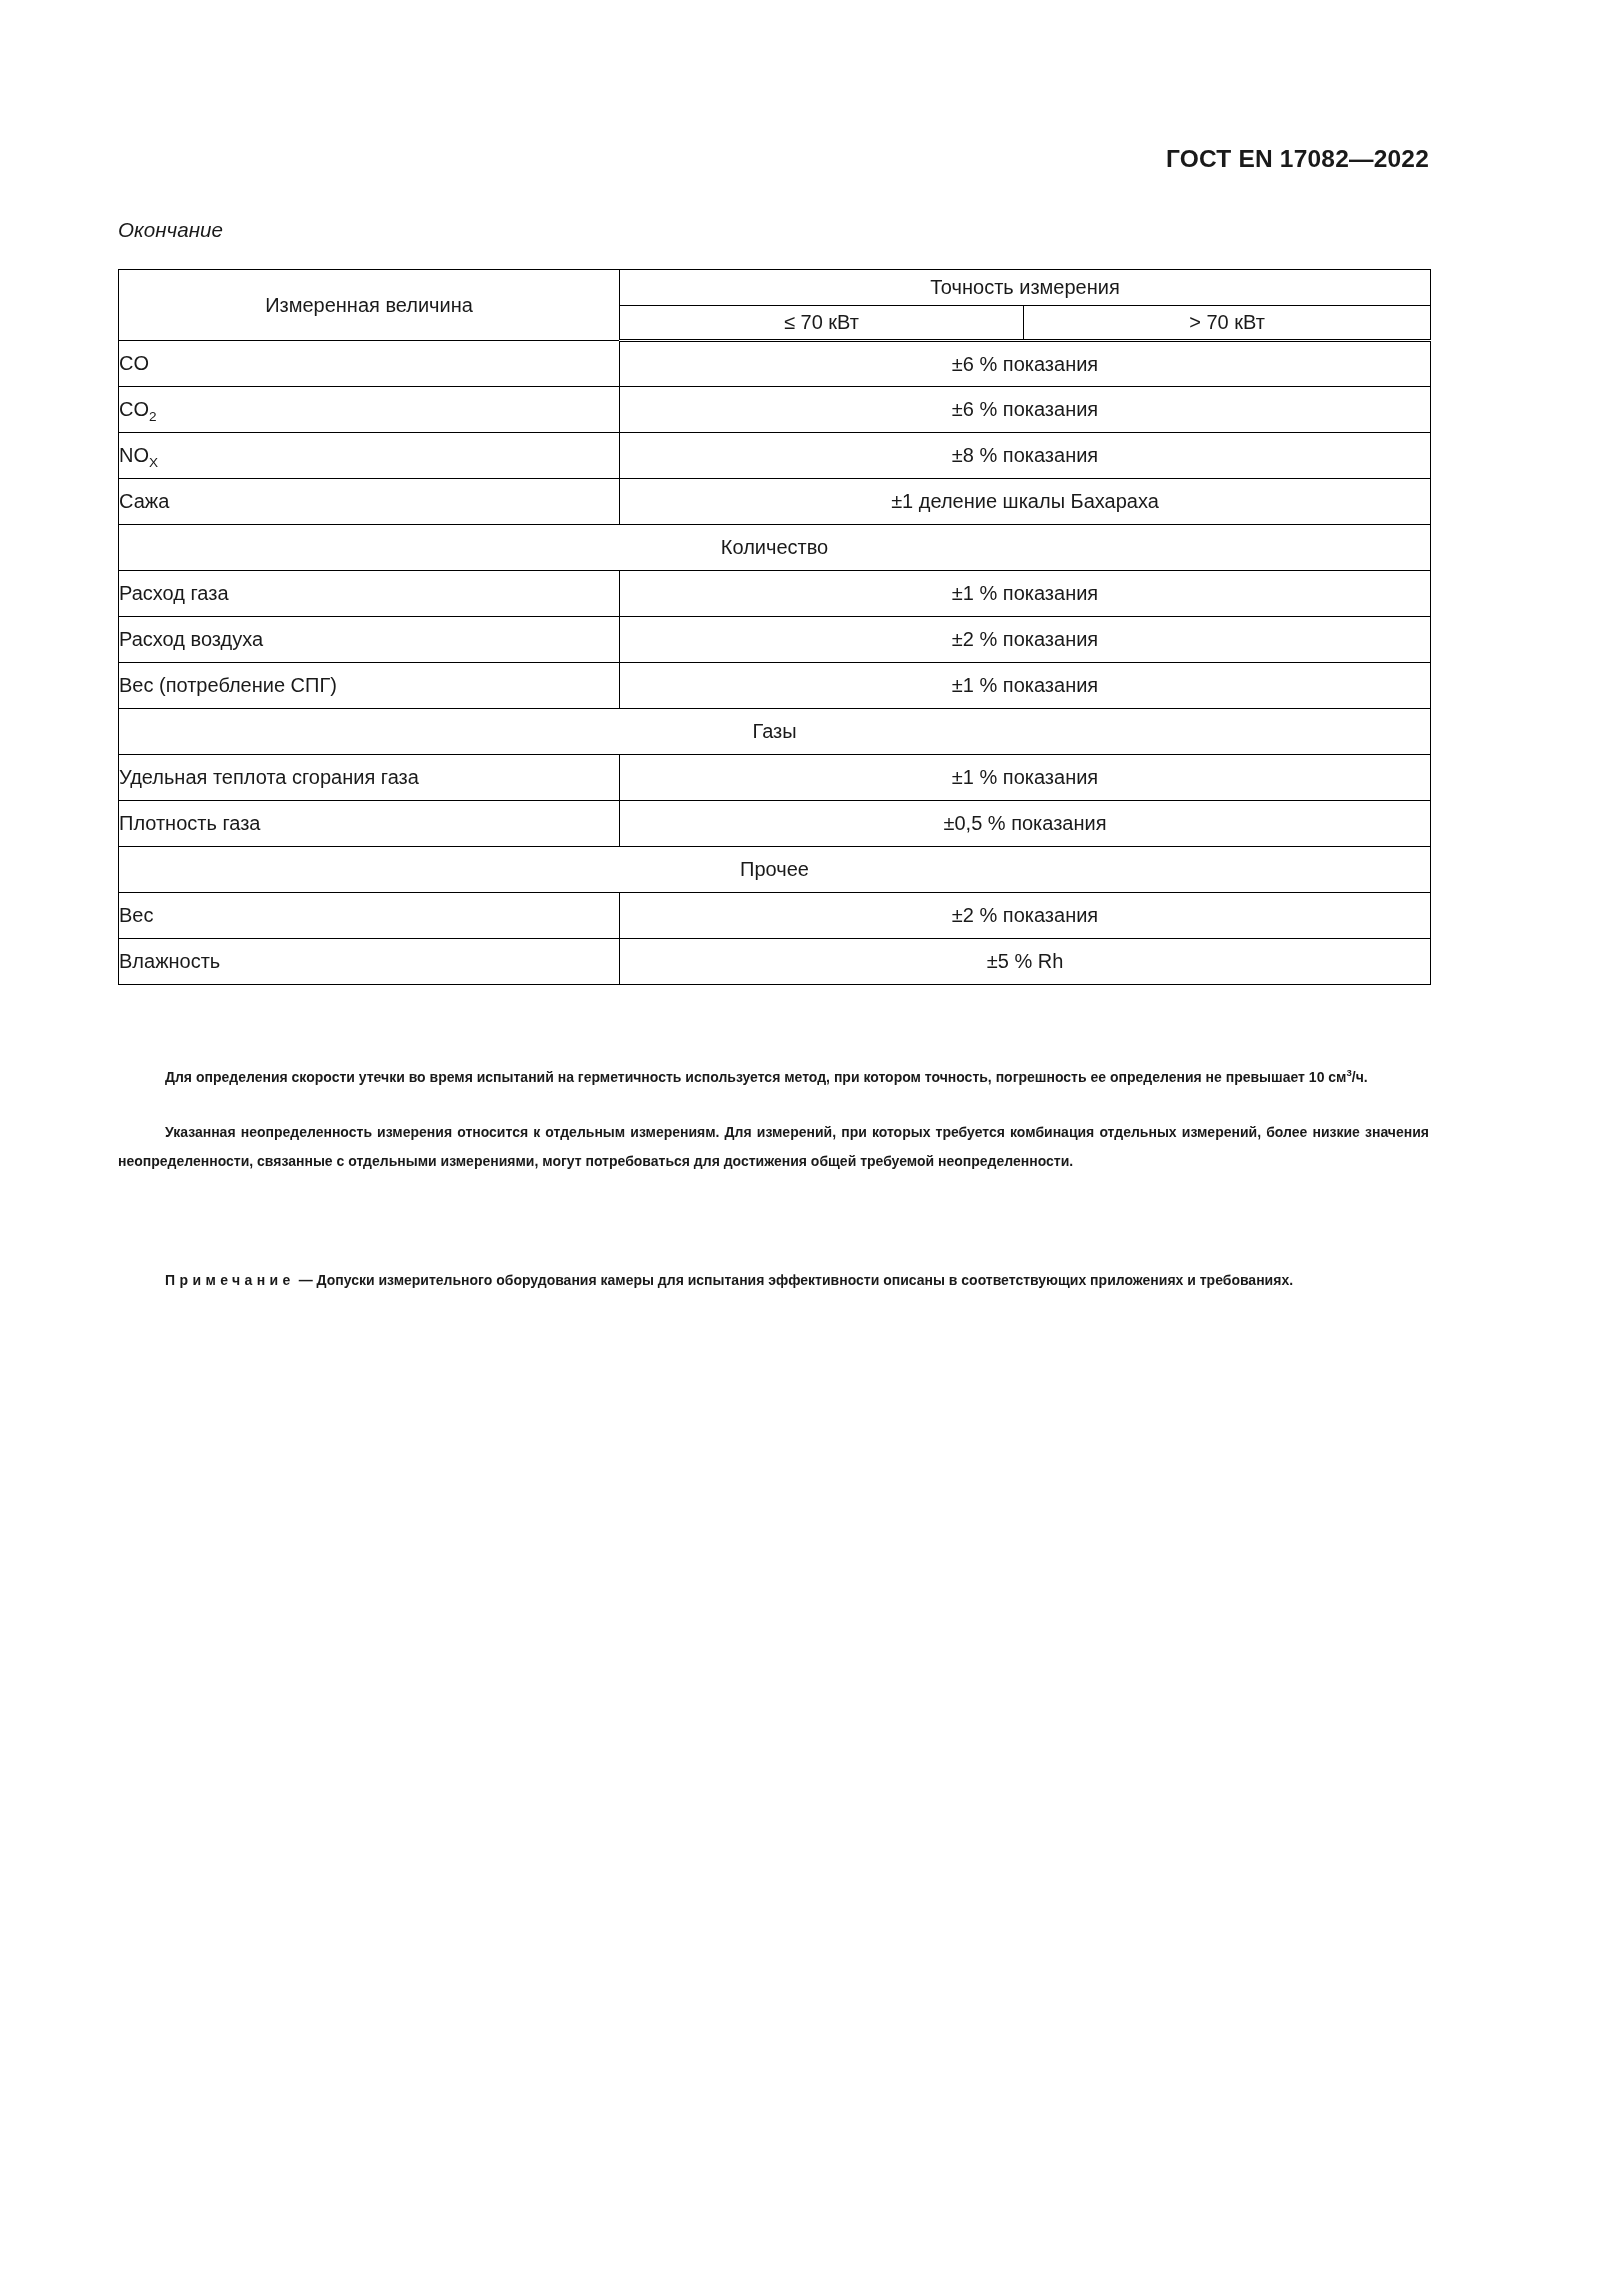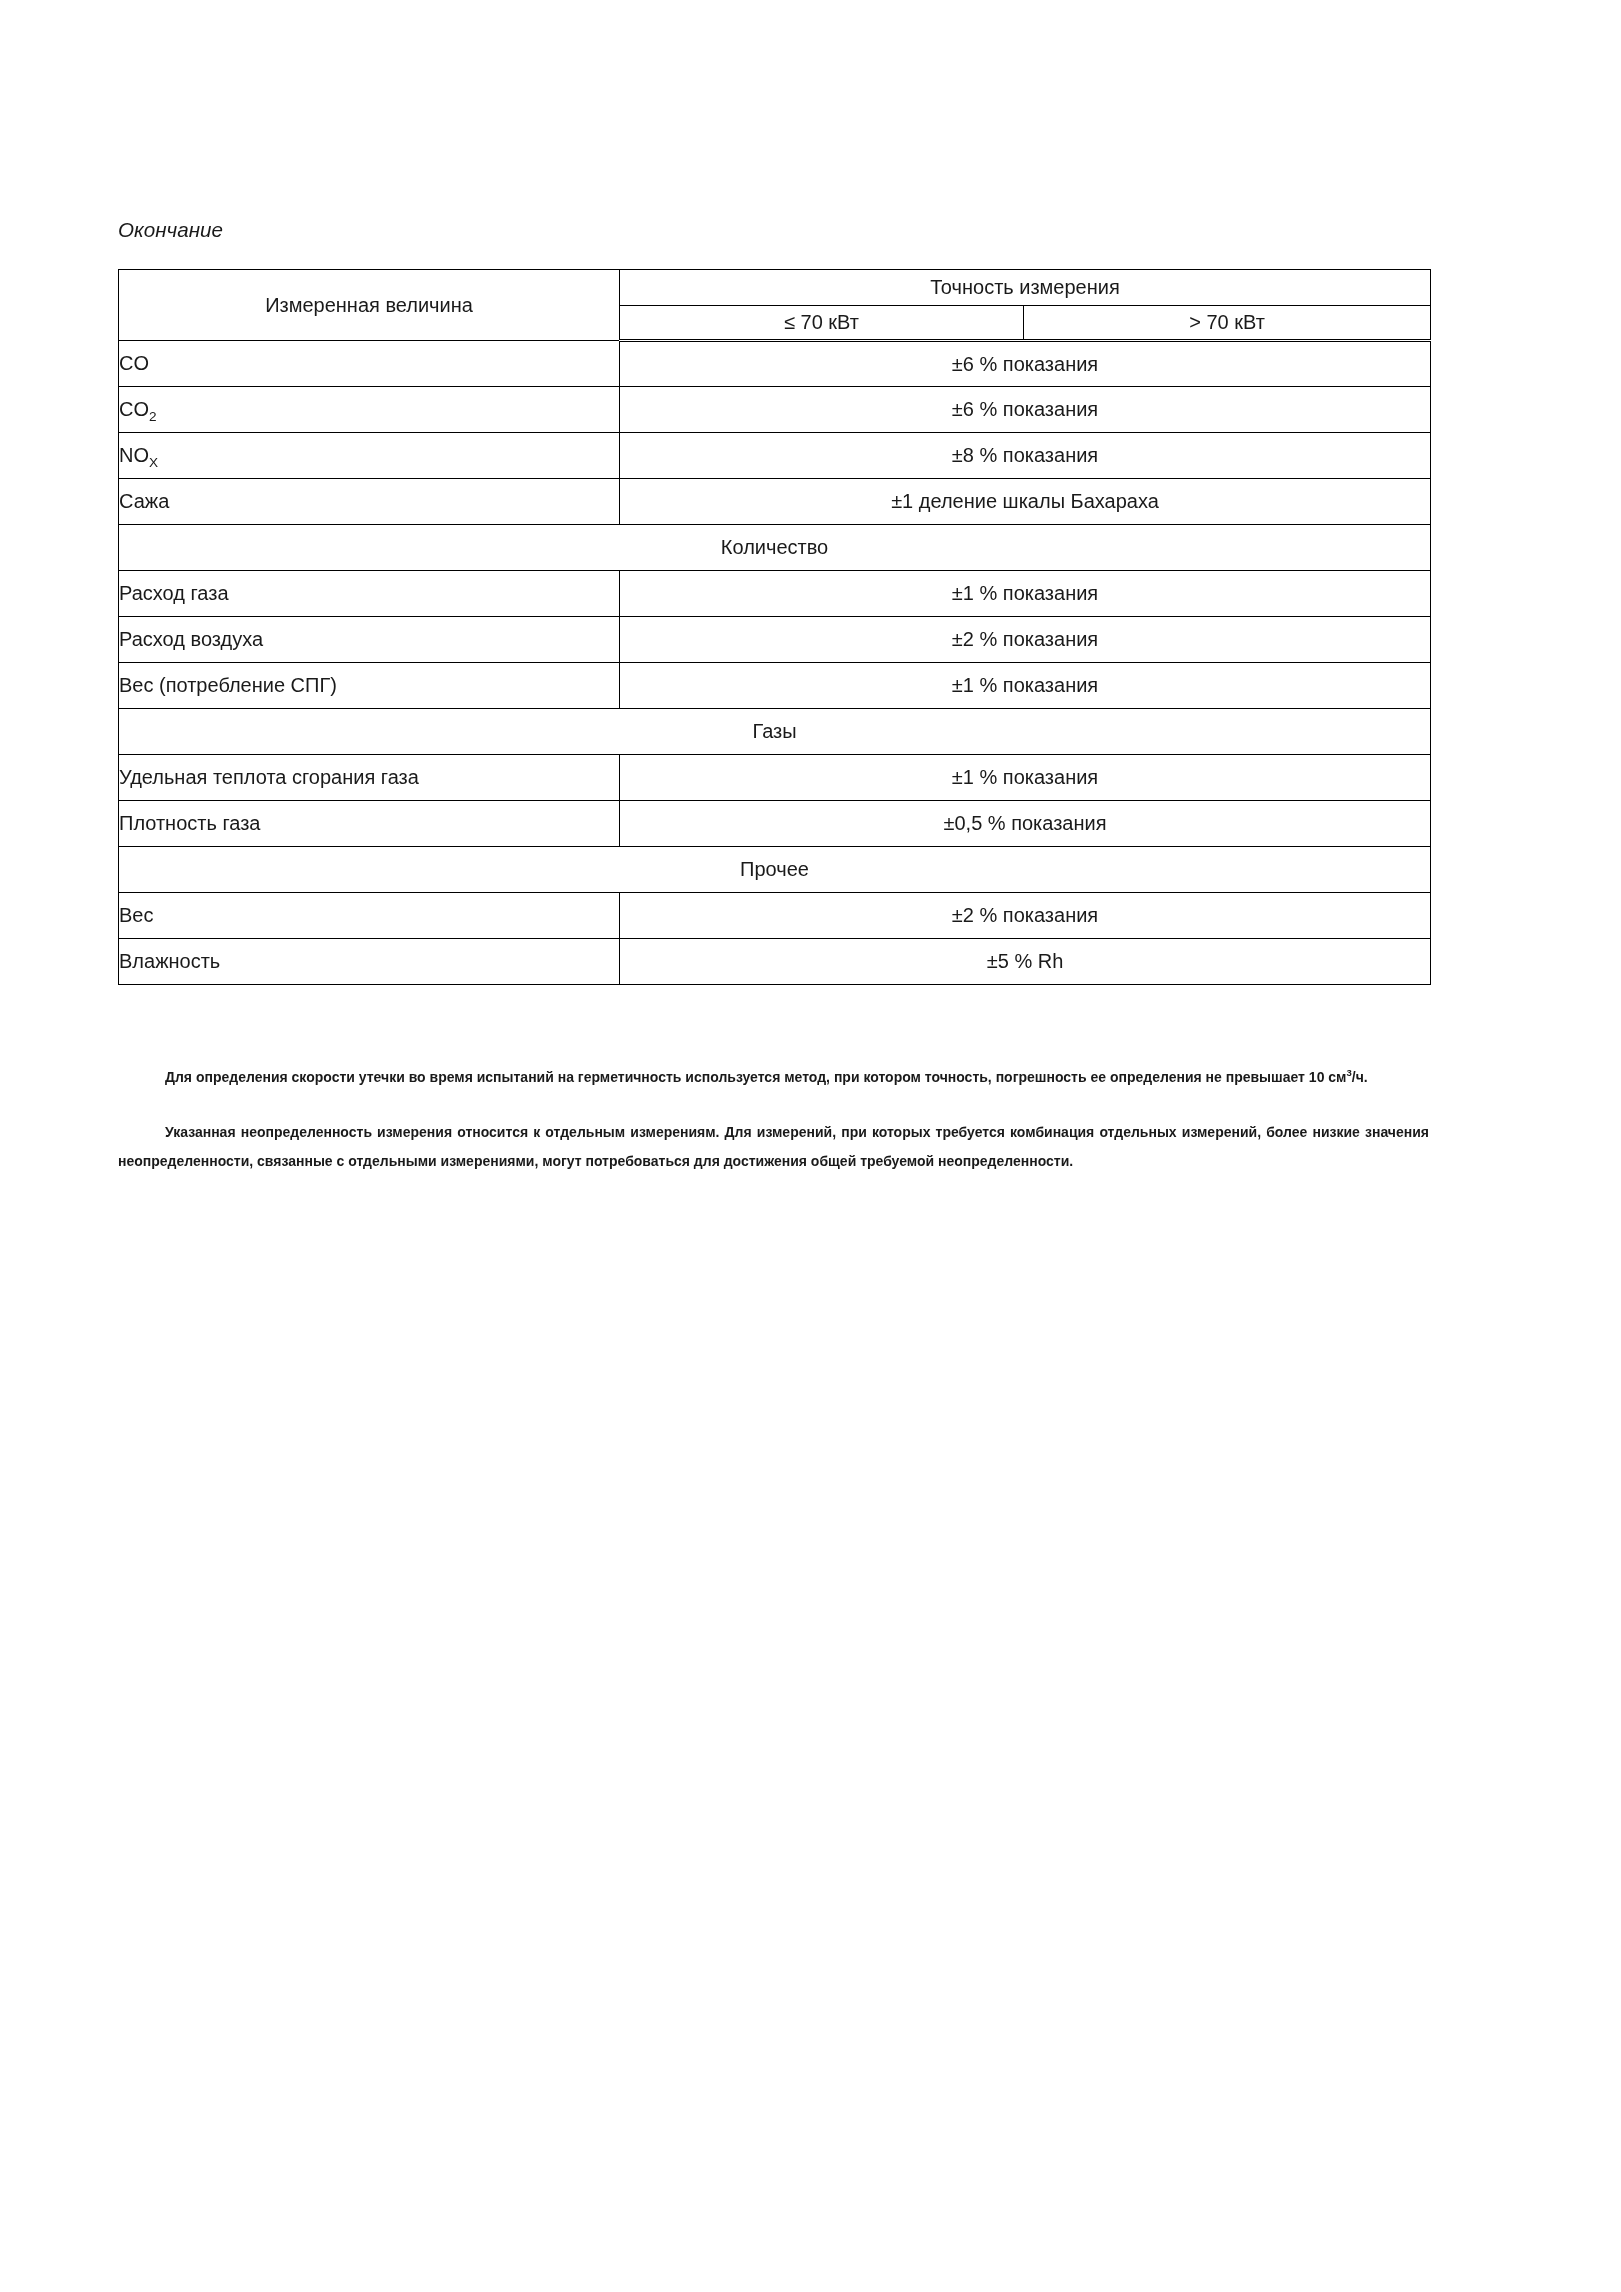--- a/index.html
+++ b/index.html
@@ -128,20 +128,21 @@
     right: 192px;
     text-align: right;
     font-size: 22.5px;
   }
 </style>
 </head>
 <body>
 
 <div class="page">
 
+  <div class="page-header">ГОСТ EN 17082—2022</div>
 
   <div class="table-caption">Окончание</div>
 
   <table class="acc-table">
     <colgroup>
       <col class="col-name">
       <col class="col-le">
       <col class="col-gt">
     </colgroup>
     <thead>
@@ -214,16 +215,21 @@
   <div class="body-text p1">
     <p class="indent">
       <span>Для определения скорости утечки во время испытаний на герметичность используется метод, при котором точность, погрешность ее определения не превышает 10 см</span><sup>3</sup><span>/ч.</span>
     </p>
   </div>
 
   <div class="body-text p2">
     <p class="indent">Указанная неопределенность измерения относится к отдельным измерениям. Для измерений, при которых требуется комбинация отдельных измерений, более низкие значения неопределенности, связанные с отдельными измерениями, могут потребоваться для достижения общей требуемой неопределенности.</p>
   </div>
 
+  <div class="body-text p3">
+    <p class="indent">
+      <span class="spaced">Примечание</span><span> — </span><span>Допуски измерительного оборудования камеры для испытания эффективности описаны в соответствующих приложениях и требованиях.</span>
+    </p>
+  </div>
 
 
 </div>
 
 
 </body></html>

